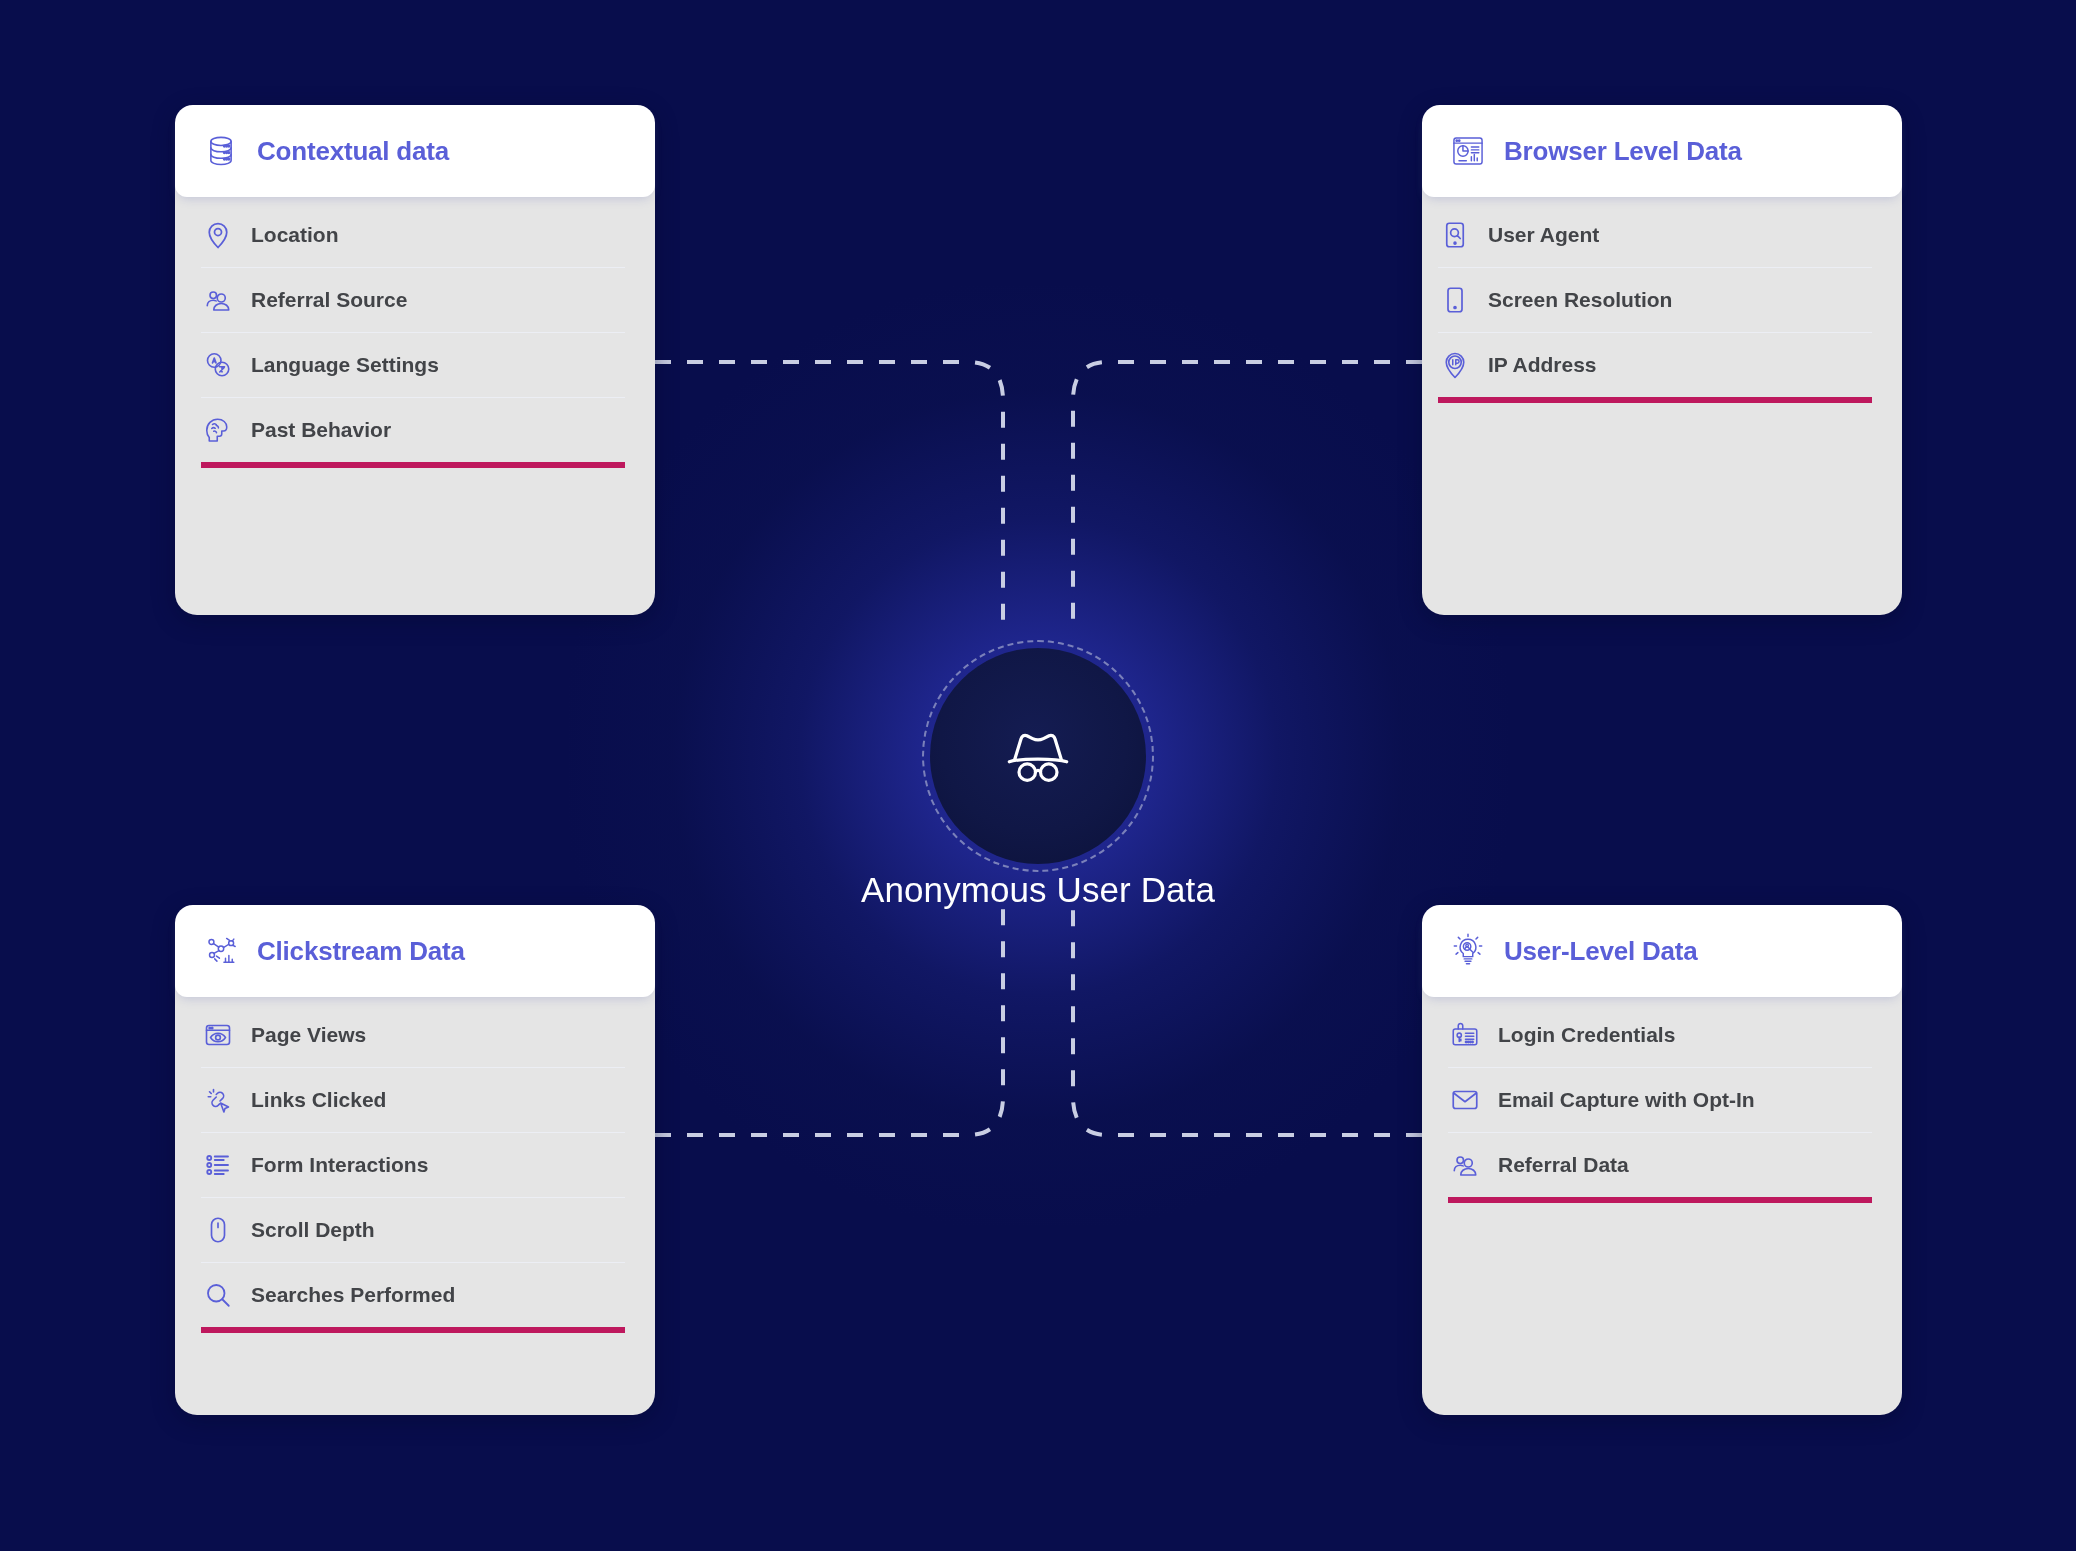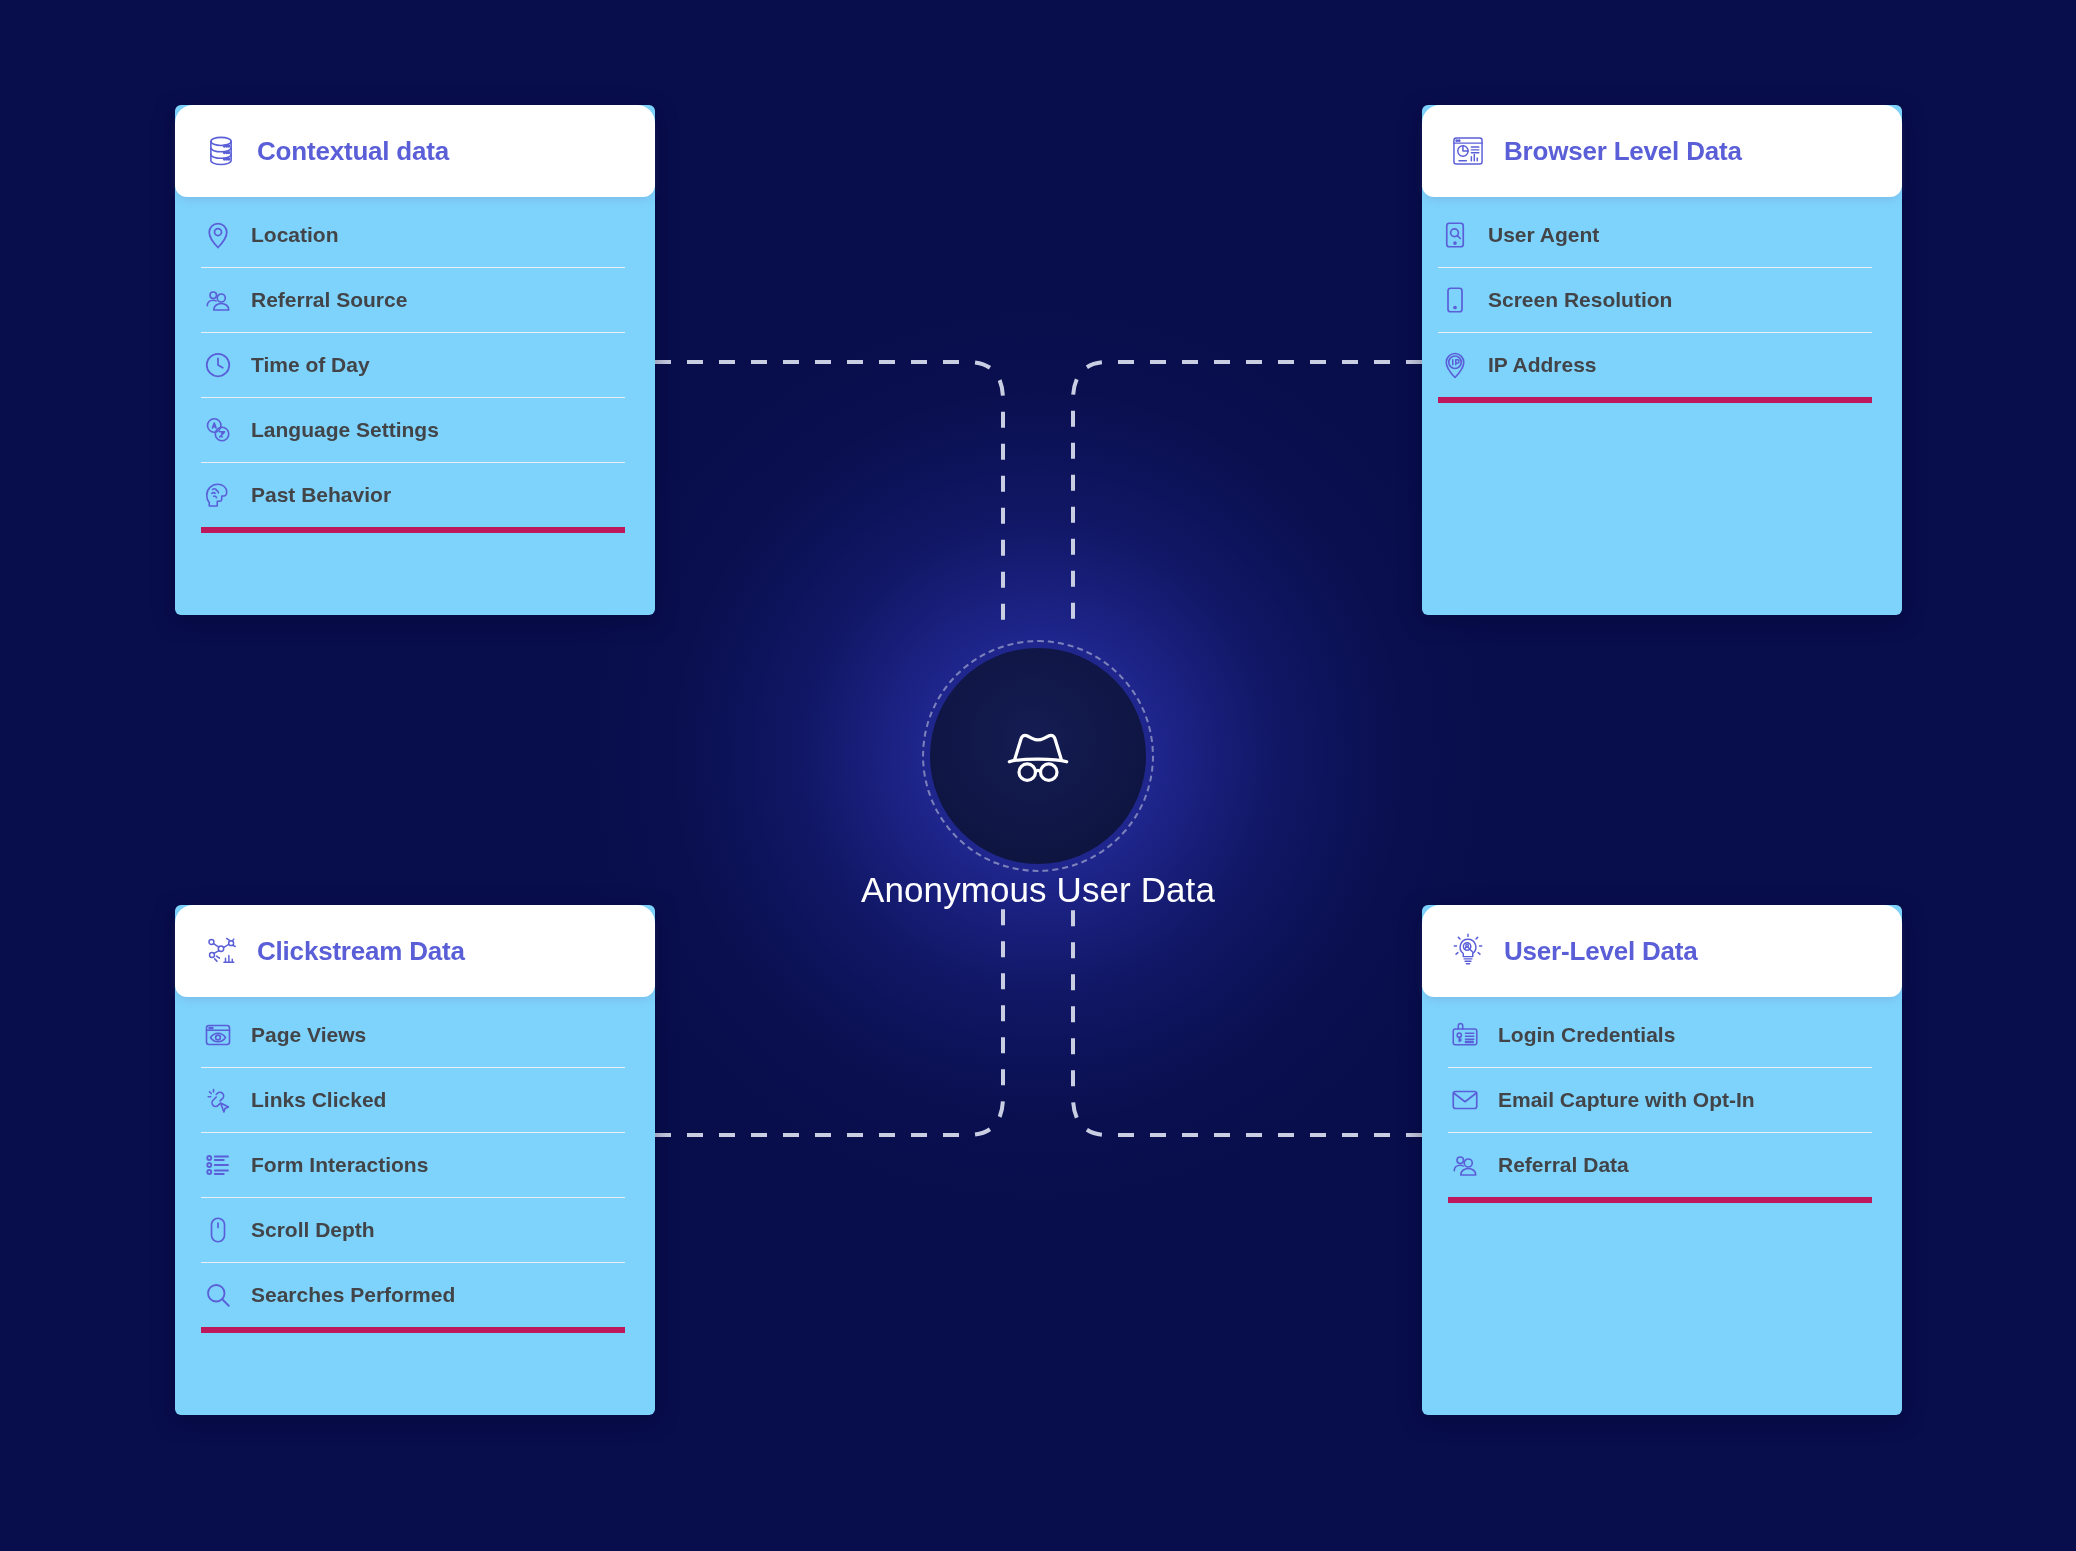--- a/index.html
+++ b/index.html
@@ -79,22 +79,22 @@
     font-size: 35px;
     font-weight: normal;
     letter-spacing: 0.1px;
     white-space: nowrap;
   }
 
   
   .card {
     position: absolute;
     width: 480px;
-    background: #7dd3fc;
-    border-radius: 6px;
+    background: #e5e5e5;
+    border-radius: 22px;
     box-shadow: 0 6px 22px rgba(5,8,45,0.40);
   }
   .card-head {
     position: relative;
     display: flex;
     align-items: center;
     gap: 16px;
     padding: 26px 24px 26px 26px;
     background: #ffffff;
     border-radius: 18px 18px 12px 12px;
@@ -229,29 +229,20 @@
           <svg width="30" height="30" viewBox="0 0 24 24" fill="none" stroke="#5a5fd8" stroke-width="1.3" stroke-linecap="round" stroke-linejoin="round">
             <circle cx="8.2" cy="8.2" r="2.6"></circle>
             <path d="M3.4 16.6 C3.4 13.9 5.6 12.2 8.2 12.2 C9 12.2 9.8 12.4 10.5 12.7"></path>
             <circle cx="14.6" cy="10.4" r="3.2"></circle>
             <path d="M8.6 20 C8.6 16.8 11.3 14.8 14.6 14.8 C17.9 14.8 20.6 16.8 20.6 20 Z"></path>
           </svg>
         </span>
         <span class="row-label">Referral Source</span>
       </div>
 
-      <div class="row">
-        <span class="ico">
-          <svg width="30" height="30" viewBox="0 0 24 24" fill="none" stroke="#5a5fd8" stroke-width="1.4" stroke-linecap="round" stroke-linejoin="round">
-            <circle cx="12" cy="12" r="9"></circle>
-            <path d="M12 6.6 V12 L15.8 14.2"></path>
-          </svg>
-        </span>
-        <span class="row-label">Time of Day</span>
-      </div>
 
       <div class="row">
         <span class="ico">
           <svg width="30" height="30" viewBox="0 0 24 24" fill="none" stroke="#5a5fd8" stroke-width="1.3" stroke-linecap="round" stroke-linejoin="round">
             <circle cx="9" cy="8.4" r="5.4"></circle>
             <circle cx="15.2" cy="15.2" r="5.4"></circle>
             <path d="M7.6 10.3 L9 6.4 L10.4 10.3 M8 9.3 H10"></path>
             <path d="M13.2 13.4 H17.2 M15.2 13.4 V17.6 M13.4 17.6 L17 13.9"></path>
           </svg>
         </span>

